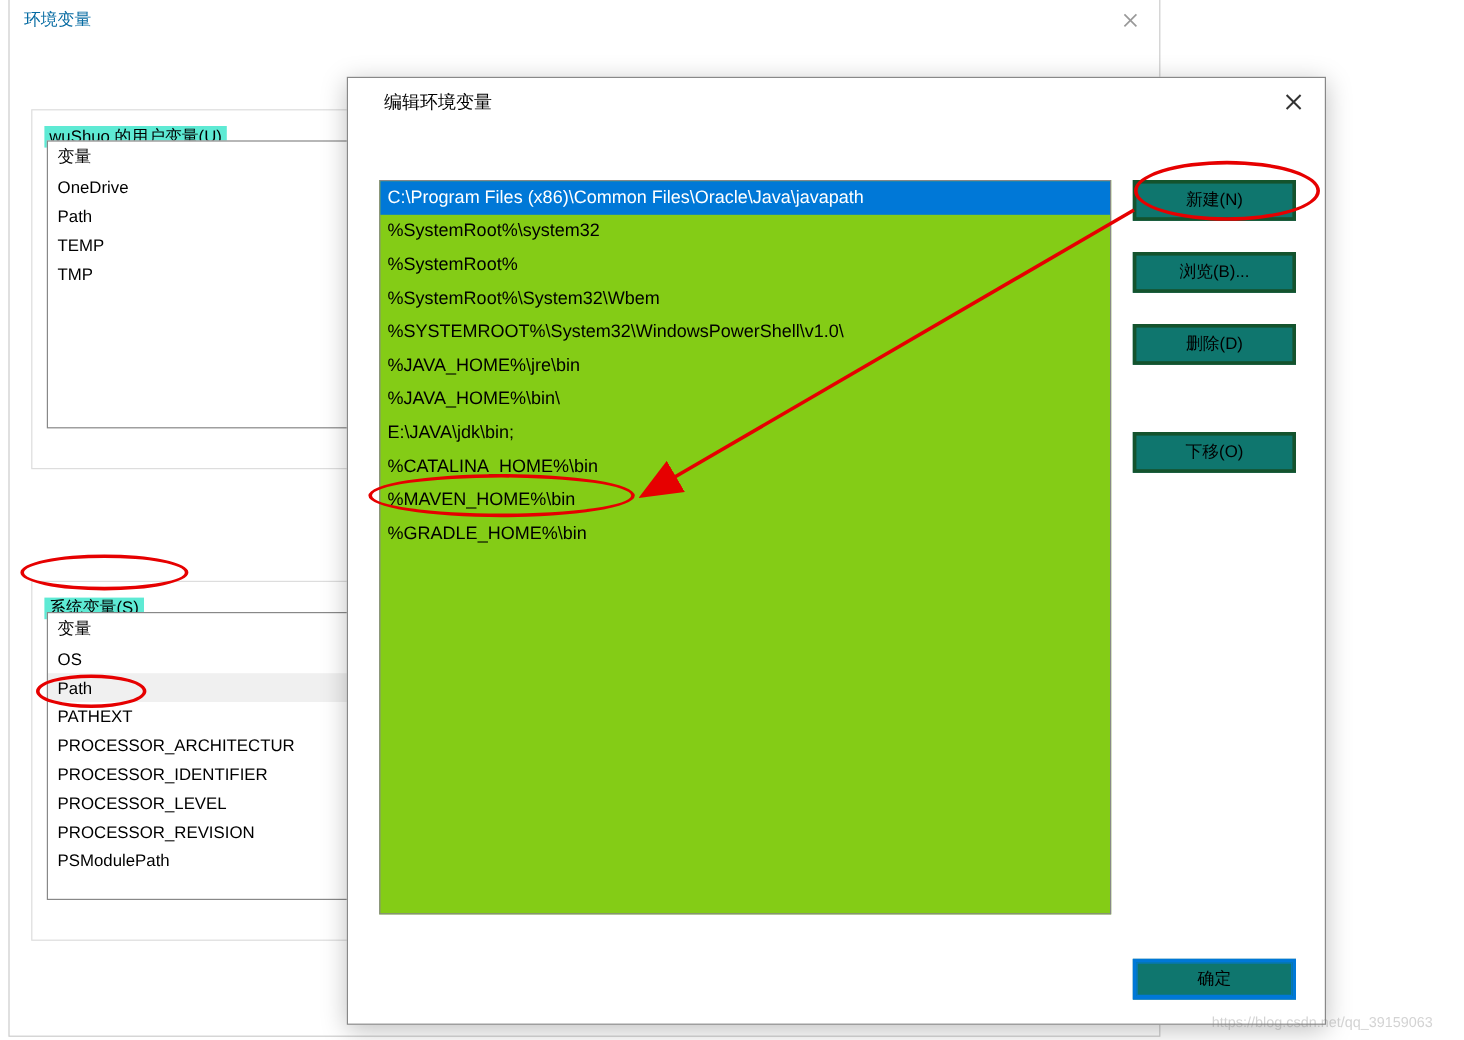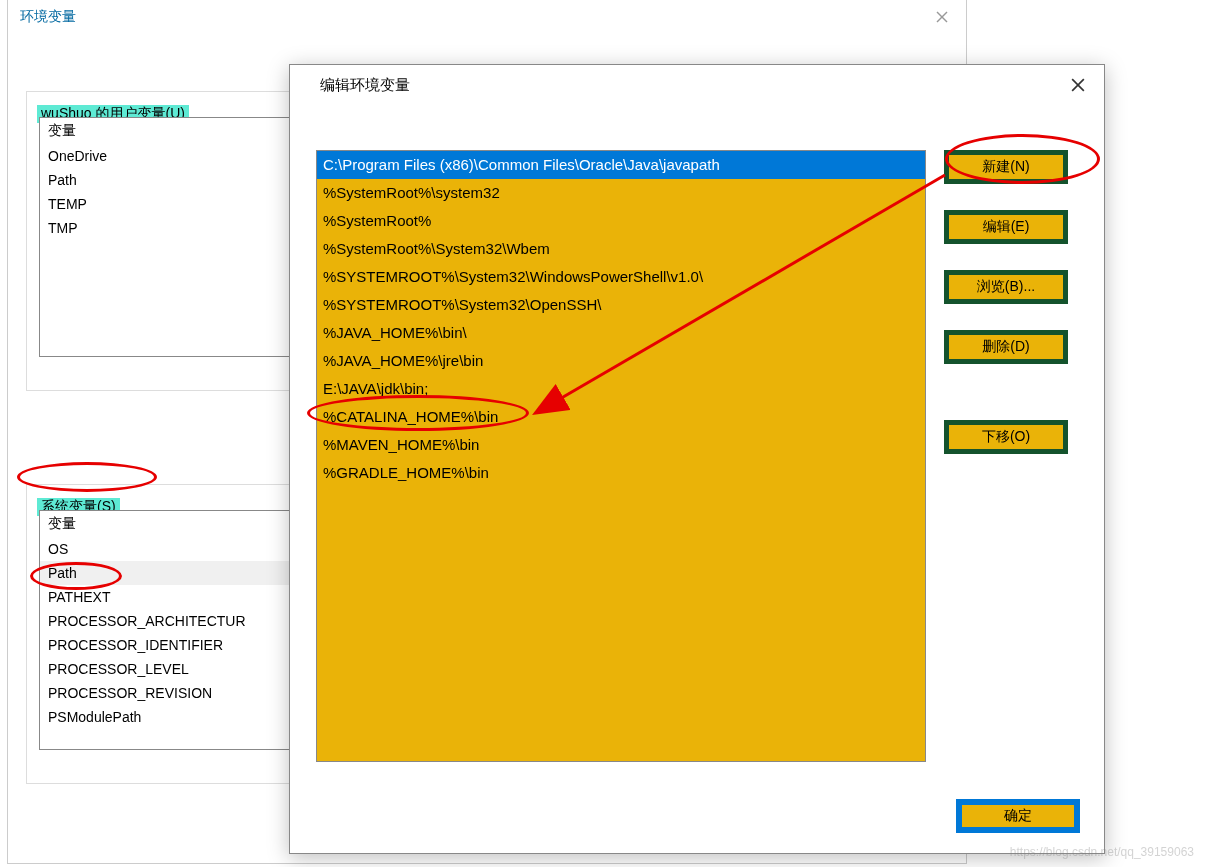--- a/index.html
+++ b/index.html
@@ -119,21 +119,21 @@
     cursor: pointer;
   }
 
   .path-list {
     position: absolute;
     left: 26px;
     top: 85px;
     width: 610px;
     height: 612px;
     border: 1px solid #888;
-    background: #eab308;
+    background: #84cc16;
   }
   .path-row {
     height: 28px;
     padding: 0 6px;
     line-height: 28px;
     font-size: 15px;
     white-space: nowrap;
     overflow: hidden;
     cursor: default;
   }
@@ -142,24 +142,24 @@
     color: #fff;
   }
 
   .side-buttons {
     position: absolute;
     right: 24px;
     top: 85px;
     width: 136px;
   }
   .win-btn {
-    width: 124px;
+    width: 136px;
     height: 34px;
-    background: #eab308;
-    border: 5px solid #14532d;
+    background: #0f766e;
+    border: 3px solid #14532d;
     font-size: 14px;
     font-family: inherit;
     cursor: pointer;
     display: flex;
     align-items: center;
     justify-content: center;
   }
 
   .bottom-buttons {
     position: absolute;
@@ -255,33 +255,31 @@
     </div>
   </div>
 
   <div class="path-list">
     <div id="path-rows">
         <div class="path-row selected">C:\Program Files (x86)\Common Files\Oracle\Java\javapath</div>
         <div class="path-row">%SystemRoot%\system32</div>
         <div class="path-row">%SystemRoot%</div>
         <div class="path-row">%SystemRoot%\System32\Wbem</div>
         <div class="path-row">%SYSTEMROOT%\System32\WindowsPowerShell\v1.0\</div>
-        <div class="path-row">%SYSTEMROOT%\System32\OpenSSH\</div>
+        <div class="path-row">%JAVA_HOME%\jre\bin</div>
         <div class="path-row">%JAVA_HOME%\bin\</div>
-        <div class="path-row">%JAVA_HOME%\jre\bin</div>
         <div class="path-row">E:\JAVA\jdk\bin;</div>
         <div class="path-row">%CATALINA_HOME%\bin</div>
         <div class="path-row">%MAVEN_HOME%\bin</div>
         <div class="path-row">%GRADLE_HOME%\bin</div>
       </div>
   </div>
 
   <div class="side-buttons">
     <button class="win-btn" style="margin-bottom:26px">新建(N)</button>
-    <button class="win-btn" style="margin-bottom:26px">编辑(E)</button>
     <button class="win-btn" style="margin-bottom:26px">浏览(B)...</button>
     <button class="win-btn" style="margin-bottom:56px">删除(D)</button>
     <button class="win-btn" style="margin-bottom:60px">下移(O)</button>
   </div>
 
   <div class="bottom-buttons">
     <button class="win-btn primary">确定</button>
   </div>
 </div>
 

